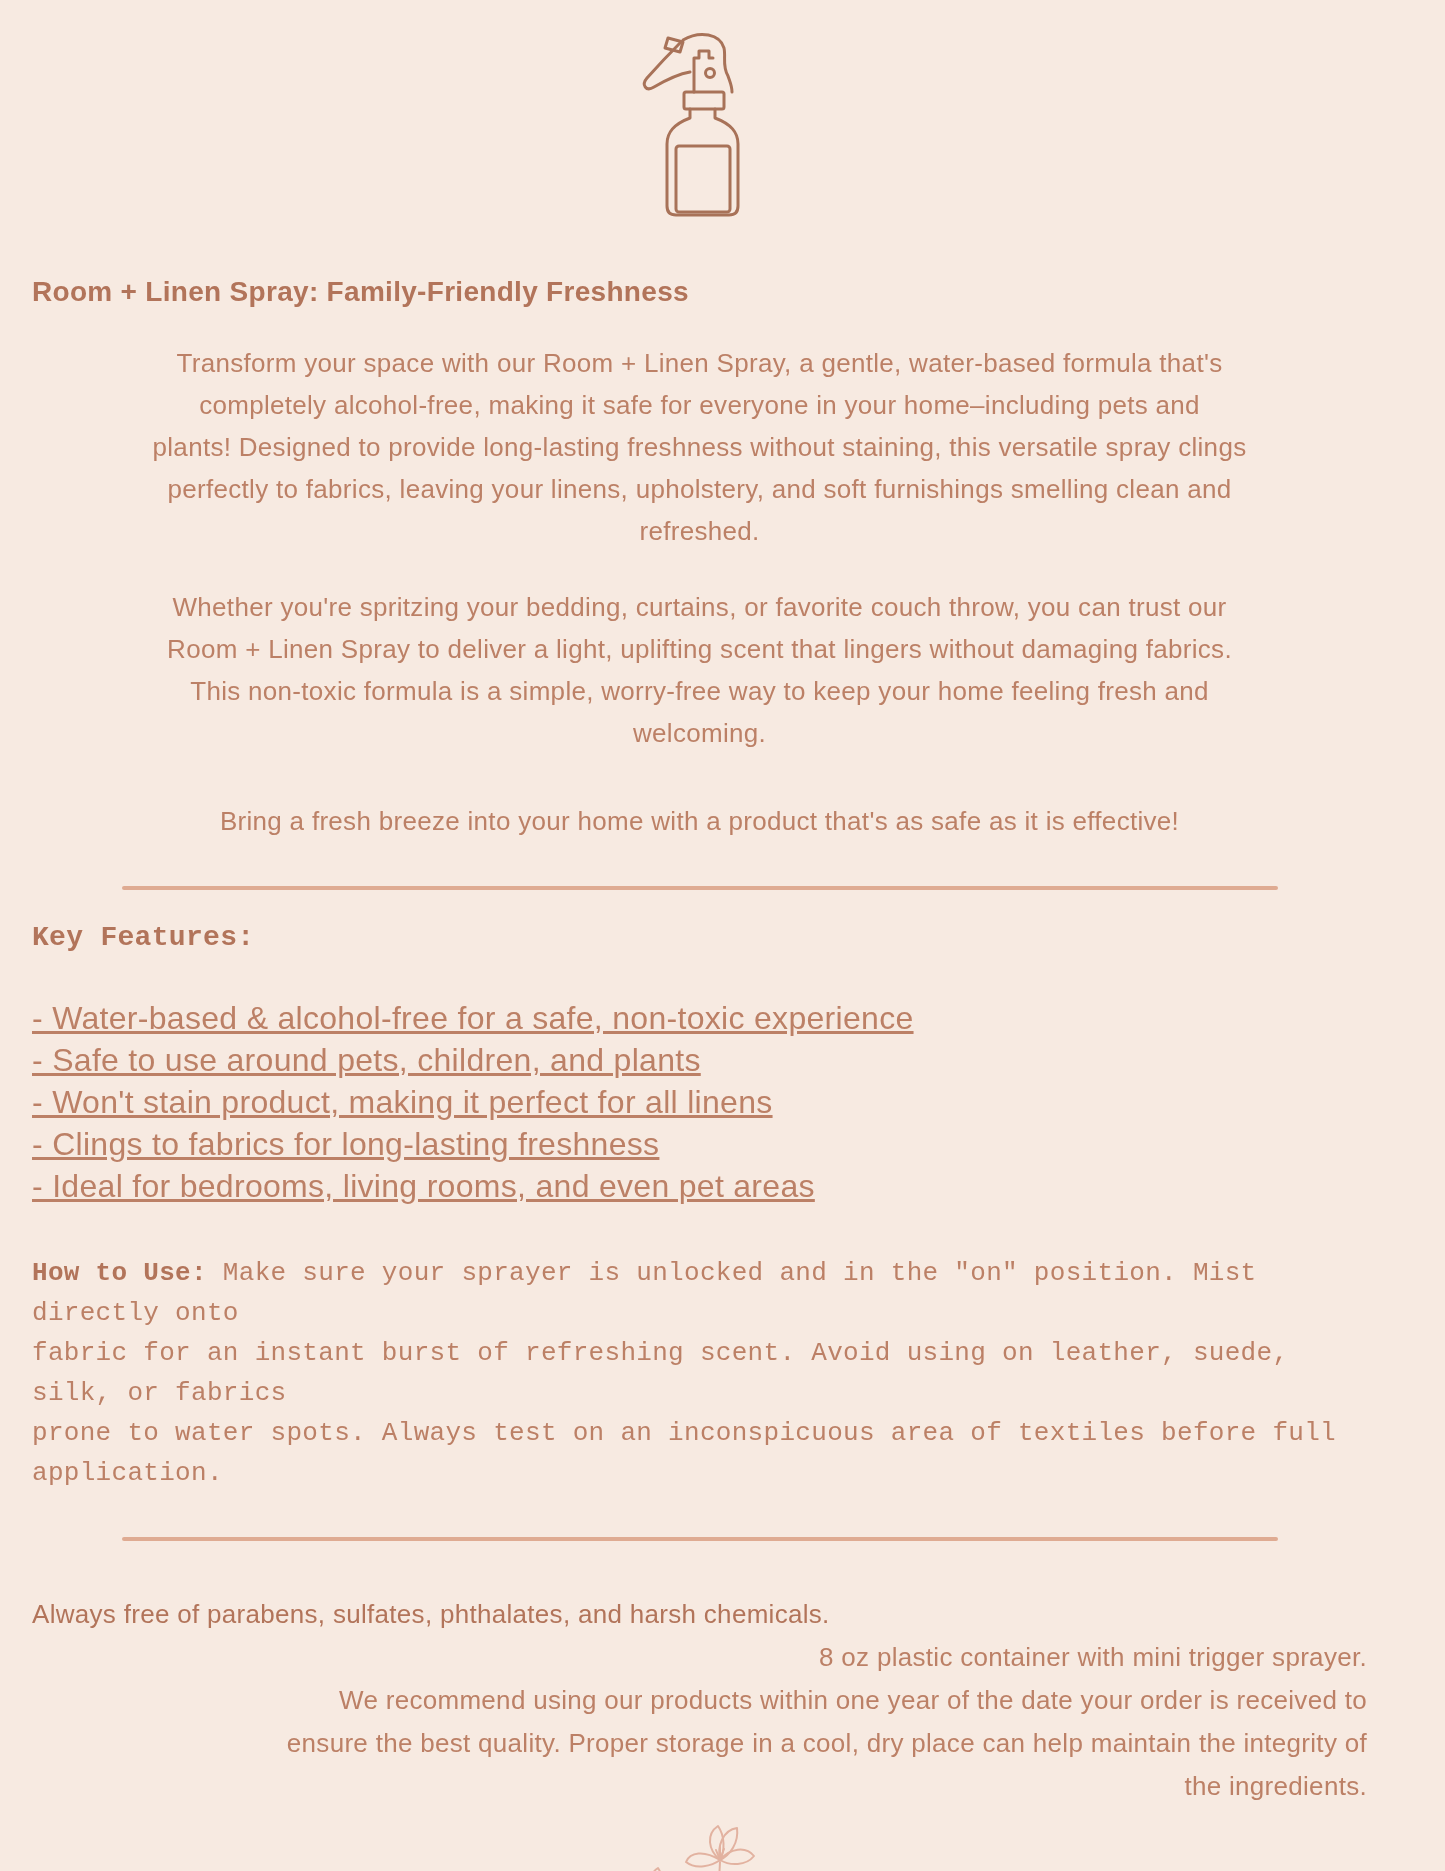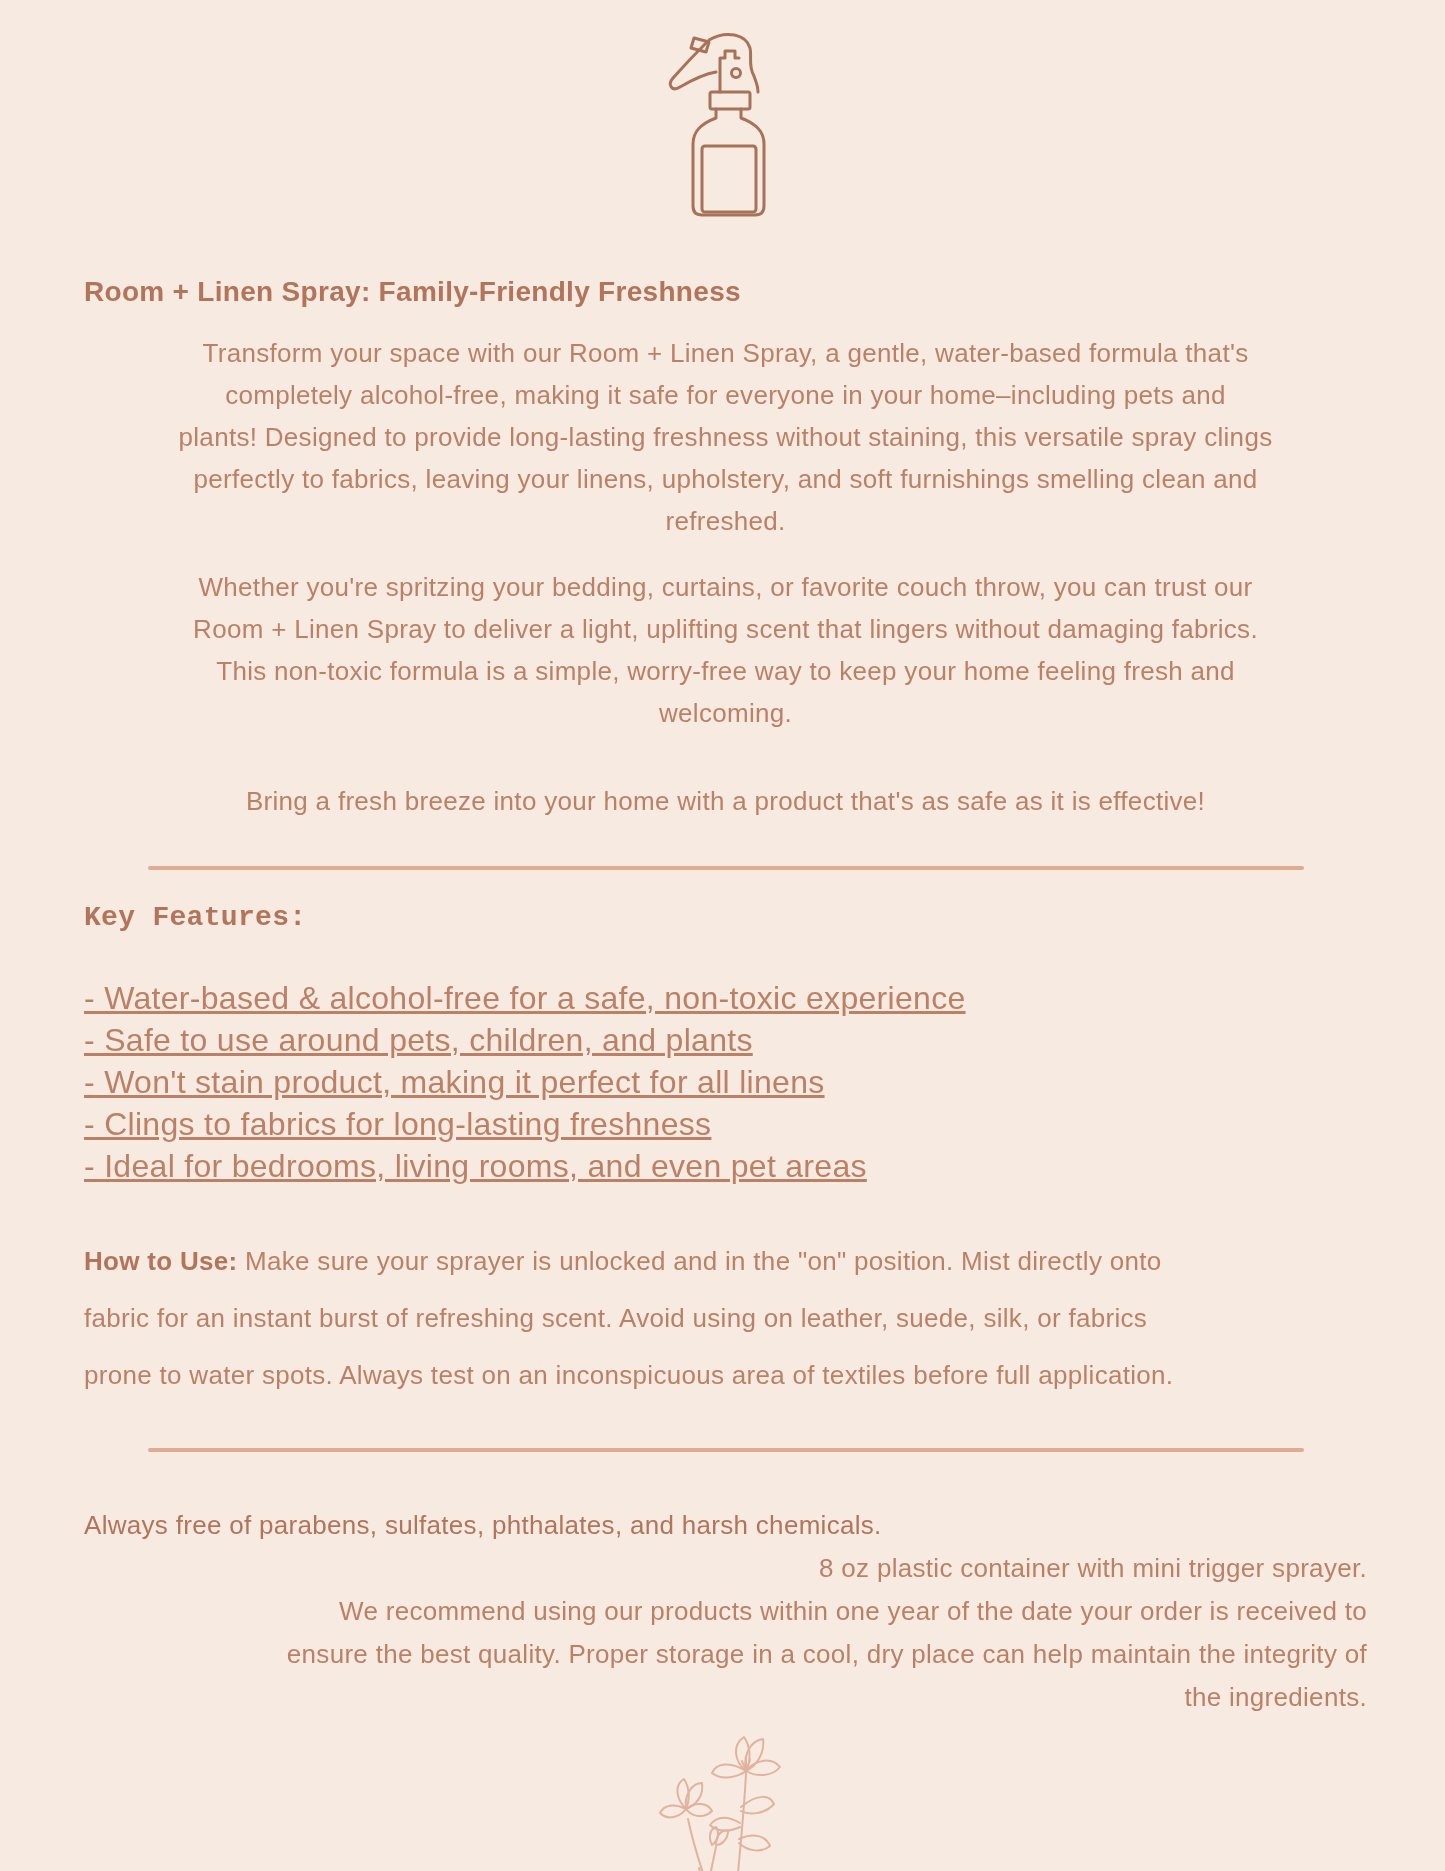--- a/index.html
+++ b/index.html
@@ -6,31 +6,31 @@
   body{
     width:1445px;height:1871px;
     background:#f7eae1;
     font-family:"Liberation Sans","DejaVu Sans",sans-serif;
     color:#bc8066;
     overflow:hidden;
   }
   .page{
     box-sizing:border-box;
     width:1445px;height:1871px;
-    padding:26px 78px 0 84px;
+    padding:26px 78px 0 32px;
     position:relative;
   }
   .icon-wrap{width:180px;margin:0 auto;display:block;}
   .headline{
     margin-top:58px;
     font-size:28px;font-weight:700;color:#b2745a;
     letter-spacing:.3px;
   }
   .center-par{
-    margin-top:24px;
+    margin-top:34px;
     font-size:26px;line-height:42px;
     text-align:center;
     white-space:pre-line;
     letter-spacing:.3px;
   }
   .single-line{margin-top:46px;}
   .divider{
     height:4px;width:1156px;
     margin:44px auto 0 auto;
     background:#dfab92;border-radius:2px;
@@ -40,22 +40,22 @@
     font-size:28px;font-weight:700;color:#b2745a;
     letter-spacing:.3px;
     font-family:Liberation Mono, monospace;
   }
   .feature-list{
     list-style:none;margin:44px 0 0 0;padding:0;
     font-size:32px;line-height:42px;letter-spacing:.3px;text-decoration:underline;
   }
   .left-par{
     margin-top:46px;
-    font-size:26px;line-height:57px;
-    white-space:pre-line;letter-spacing:.3px;
+    font-size:26px;line-height:40px;
+    white-space:pre-line;letter-spacing:.3px;font-family:Liberation Mono, monospace;
   }
   .left-par .bold-lead{font-weight:700;color:#b2745a;}
   .details{margin-top:52px;font-size:26px;line-height:43px;letter-spacing:.3px;}
   .details .bold-line{font-weight:400;color:#b2745a;white-space:pre-line;}
   .details .plain{white-space:pre-line;text-align:right;}
   .flower-wrap{width:160px;margin:8px auto 0 auto;display:block;}
   svg{display:block;}
 </style>
 </head>
 <body>

